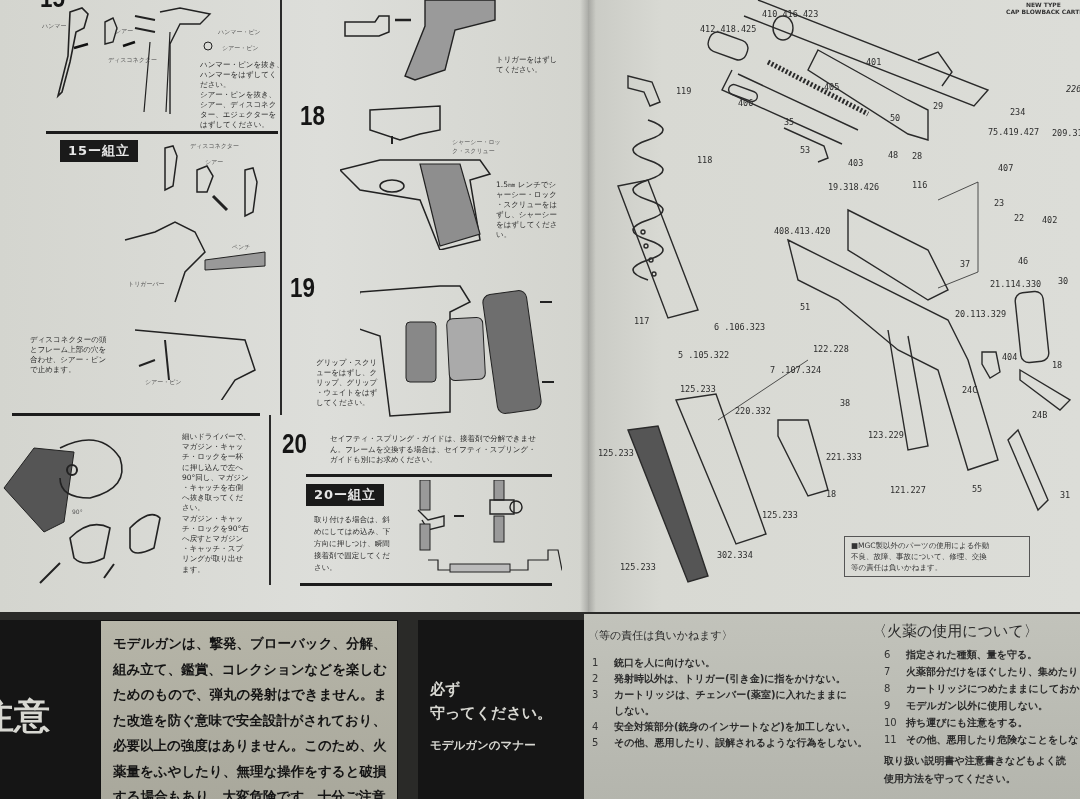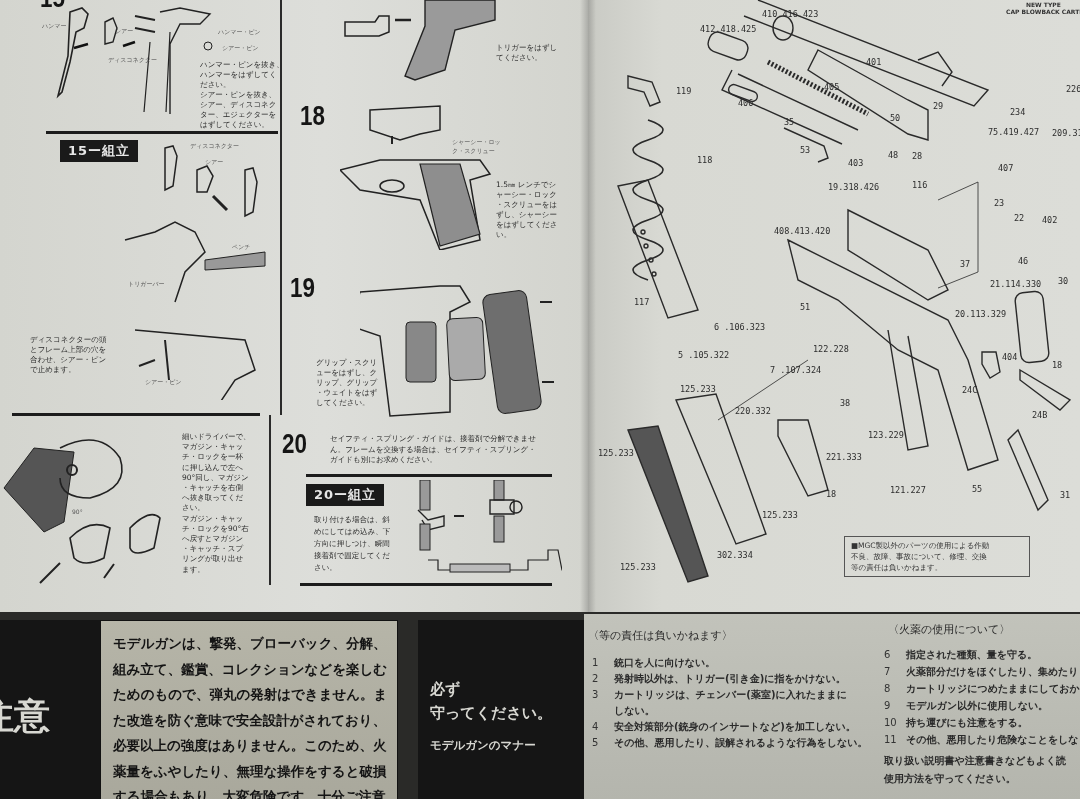--- a/index.html
+++ b/index.html
@@ -101,21 +101,21 @@
 へ戻すとマガジン
 ・キャッチ・スプ
 リングが取り出せ
 ます。</div>
 
   <svg class="ill" width="180" height="85" style="left:335px;top:0;" viewBox="0 0 180 85">
     <path d="M10 22 l30 0 l4 -6 l10 0 l0 16 l-10 4 l-34 0 z" fill="none" stroke="#222" stroke-width="1.5"></path>
     <path d="M60 20 l16 0" stroke="#222" stroke-width="2.5"></path>
     <path d="M90 0 l70 0 l0 20 l-40 10 l-10 40 l-30 10 l-10 -4 l20 -50 z" fill="#9a9a9a" stroke="#222" stroke-width="1.4"></path>
   </svg>
-  <div class="txt" style="left:496px;top:43px;font-size:7.5px;line-height:10px;">トリガーをはずし
+  <div class="txt" style="left:496px;top:55px;font-size:7.5px;line-height:10px;">トリガーをはずし
 てください。</div>
 
   <div class="step-no" style="left:300px;top:100px;">18</div>
   <svg class="ill" width="170" height="150" style="left:340px;top:100px;" viewBox="0 0 170 150">
     <path d="M30 10 l70 -4 l0 24 l-20 4 l-20 6 l-30 -10 z" fill="none" stroke="#222" stroke-width="1.5"></path>
     <path d="M52 44 l0 -8" stroke="#222" stroke-width="2"></path>
     <path d="M0 70 l40 -10 l100 0 l10 14 l-20 6 l10 60 l-40 10 l-20 -50 l-60 -10 z" fill="none" stroke="#222" stroke-width="1.5"></path>
     <path d="M80 64 l40 0 l20 70 l-40 12 z" fill="#8e8e8e" stroke="#222" stroke-width="1.2"></path>
     <ellipse cx="52" cy="86" rx="12" ry="6" fill="none" stroke="#222" stroke-width="1.5"></ellipse>
   </svg>
@@ -218,21 +218,21 @@
 
       <path d="M350 200 l40 -18 l0 90 l-40 16" stroke-width="0.8"></path>
       <path d="M130 420 l90 -60" stroke-width="0.8"></path>
     </g>
   </svg>
 
   <div class="part" style="left:174px;top:9px;">410.416.423</div>
   <div class="part" style="left:112px;top:24px;">412.418.425</div>
   <div class="part" style="left:278px;top:57px;">401</div>
   <div class="part" style="left:345px;top:77px;margin-top:24px;">29</div>
-  <div class="part" style="left:478px;top:84px;">226</div>
+  <div class="part" style="left:478px;top:84px;font-style:italic;">226</div>
   <div class="part" style="left:88px;top:86px;">119</div>
   <div class="part" style="left:236px;top:82px;">405</div>
   <div class="part" style="left:150px;top:98px;">406</div>
   <div class="part" style="left:196px;top:117px;">35</div>
   <div class="part" style="left:302px;top:113px;">50</div>
   <div class="part" style="left:422px;top:107px;">234</div>
   <div class="part" style="left:400px;top:127px;">75.419.427</div>
   <div class="part" style="left:464px;top:128px;">209.31</div>
   <div class="part" style="left:212px;top:145px;">53</div>
   <div class="part" style="left:300px;top:150px;">48</div>
@@ -245,21 +245,21 @@
   <div class="part" style="left:406px;top:198px;">23</div>
   <div class="part" style="left:426px;top:213px;">22</div>
   <div class="part" style="left:454px;top:215px;">402</div>
   <div class="part" style="left:186px;top:226px;">408.413.420</div>
   <div class="part" style="left:372px;top:259px;">37</div>
   <div class="part" style="left:430px;top:256px;">46</div>
   <div class="part" style="left:402px;top:279px;">21.114.330</div>
   <div class="part" style="left:470px;top:276px;">30</div>
   <div class="part" style="left:212px;top:302px;">51</div>
   <div class="part" style="left:367px;top:309px;">20.113.329</div>
-  <div class="part" style="left:46px;top:297px;">117</div>
+  <div class="part" style="left:46px;top:316px;">117</div>
   <div class="part" style="left:126px;top:322px;">6 .106.323</div>
   <div class="part" style="left:90px;top:350px;">5 .105.322</div>
   <div class="part" style="left:225px;top:344px;">122.228</div>
   <div class="part" style="left:464px;top:360px;">18</div>
   <div class="part" style="left:414px;top:352px;">404</div>
   <div class="part" style="left:182px;top:365px;">7 .107.324</div>
   <div class="part" style="left:92px;top:384px;">125.233</div>
   <div class="part" style="left:374px;top:385px;">24C</div>
   <div class="part" style="left:208px;top:398px;margin-left:44px;">38</div>
   <div class="part" style="left:147px;top:406px;">220.332</div>
@@ -303,21 +303,21 @@
   </div>
   <div class="panel-light" style="left:584px;top:2px;width:496px;height:185px;background:linear-gradient(180deg,#c2c3bb,#b4b5ad);">
     <div class="list-item" style="left:4px;top:14px;font-size:11px;font-weight:normal;">〈等の責任は負いかねます〉</div>
     <div class="list-item" style="left:8px;top:42px;"><span class="list-num">1</span><span>銃口を人に向けない。</span></div>
     <div class="list-item" style="left:8px;top:58px;"><span class="list-num">2</span><span>発射時以外は、トリガー(引き金)に指をかけない。</span></div>
     <div class="list-item" style="left:8px;top:74px;"><span class="list-num">3</span><span>カートリッジは、チェンバー(薬室)に入れたままに</span></div>
     <div class="list-item" style="left:8px;top:90px;"><span class="list-num"></span><span>しない。</span></div>
     <div class="list-item" style="left:8px;top:106px;"><span class="list-num">4</span><span>安全対策部分(銃身のインサートなど)を加工しない。</span></div>
     <div class="list-item" style="left:8px;top:122px;"><span class="list-num">5</span><span>その他、悪用したり、誤解されるような行為をしない。</span></div>
 
-    <div class="list-item" style="left:304px;top:8px;font-size:11px;font-weight:normal;">〈火薬の使用について〉</div>
+    <div class="list-item" style="left:288px;top:8px;font-size:15px;font-weight:normal;">〈火薬の使用について〉</div>
     <div class="list-item" style="left:300px;top:34px;"><span class="list-num">6</span><span>指定された種類、量を守る。</span></div>
     <div class="list-item" style="left:300px;top:51px;"><span class="list-num">7</span><span>火薬部分だけをほぐしたり、集めたりし</span></div>
     <div class="list-item" style="left:300px;top:68px;"><span class="list-num">8</span><span>カートリッジにつめたままにしておか</span></div>
     <div class="list-item" style="left:300px;top:85px;"><span class="list-num">9</span><span>モデルガン以外に使用しない。</span></div>
     <div class="list-item" style="left:300px;top:102px;"><span class="list-num">10</span><span>持ち運びにも注意をする。</span></div>
     <div class="list-item" style="left:300px;top:119px;"><span class="list-num">11</span><span>その他、悪用したり危険なことをしな</span></div>
     <div class="list-item" style="left:300px;top:140px;"><span class="list-num" style="width:0"></span><span>取り扱い説明書や注意書きなどもよく読</span></div>
     <div class="list-item" style="left:300px;top:158px;"><span class="list-num" style="width:0"></span><span>使用方法を守ってください。</span></div>
   </div>
 </div>

